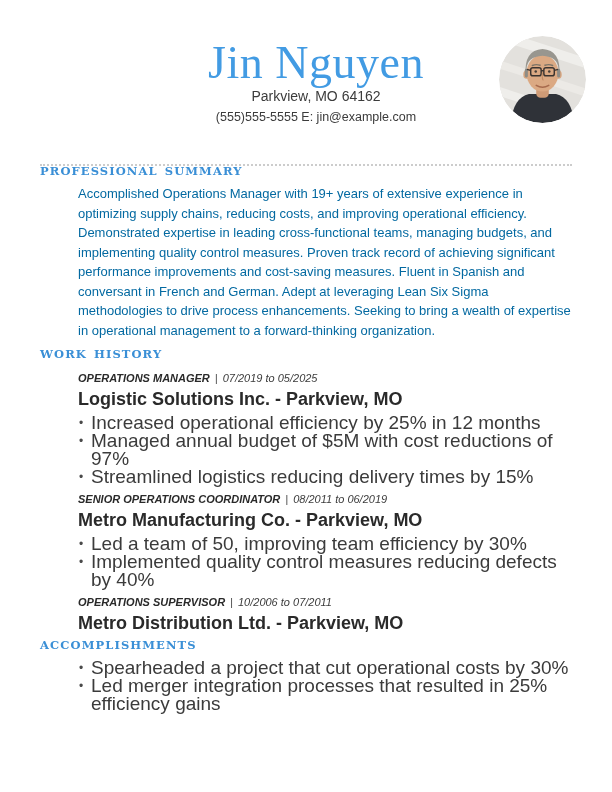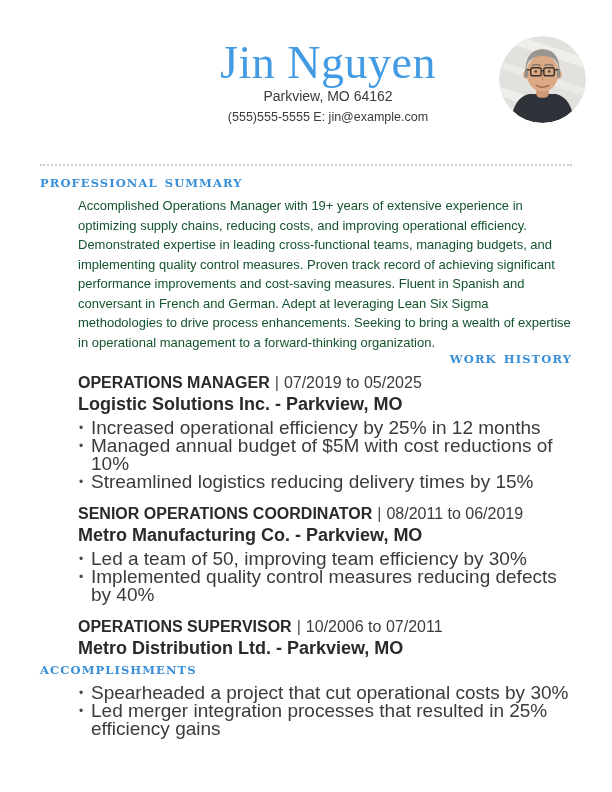--- a/index.html
+++ b/index.html
@@ -6,21 +6,21 @@
   .page{
     position:relative;
     width:612px;height:792px;
     background:#ffffff;
     overflow:hidden;
     font-family:"Liberation Sans", sans-serif;
     color:#3b3b3b;
   }
   
   .header-text{
-    position:absolute;top:38px;left:84px;width:488px;
+    position:absolute;top:38px;left:72px;width:488px;
     text-align:center;
   }
   .name{
     margin:0;
     font-family:"Liberation Serif","DejaVu Serif",serif;
     font-weight:400;
     font-size:46px;line-height:50px;
     color:#429be3;
     letter-spacing:.5px;
   }
@@ -30,38 +30,38 @@
     position:absolute;left:499px;top:36px;width:87px;height:87px;
     border-radius:50%;overflow:hidden;
   }
   .photo svg{display:block;width:87px;height:87px;}
   
   .divider{
     position:absolute;top:164px;left:40px;width:532px;height:0;
     border-top:2px dotted #cccccc;
   }
   
-  .content{position:absolute;top:173px;left:40px;width:532px;}
+  .content{position:absolute;top:161px;left:40px;width:532px;}
   .sec-heading{
     margin:0;
     font-family:"DejaVu Serif","Liberation Serif",serif;
     font-weight:700;
     font-size:11.5px;line-height:14px;
     letter-spacing:1.1px;word-spacing:2px;
     color:#3a8fd6;
   }
   .sec-heading.first{margin-top:3px;}
   .summary-para{
     margin:6px 0 0 38px;width:494px;
-    font-size:13px;line-height:19.5px;color:#14532d;
+    font-size:13px;line-height:19.5px;color:#0369a1;
   }
-  .wh-heading{text-align:right;}
+  .wh-heading{margin-top:7px;}
   .job{margin:8px 0 0 38px;}
-  .job + .job{margin-top:14px;}
-  .job-title-line{font-size:16px;line-height:18px;}
+  .job + .job{margin-top:4px;}
+  .job-title-line{font-size:11px;line-height:18px;font-style:italic;}
   .job-title{font-weight:700;color:#2a2a2a;}
   .pipe{color:#4a4a4a;margin:0 5px;font-weight:400;}
   .job-dates{color:#3b3b3b;}
   .job-company{margin-top:3px;font-size:18px;line-height:18px;font-weight:700;color:#2a2a2a;}
   ul.bullets{list-style:none;margin:6px 0 0 0;padding:0;}
   ul.bullets li{
     position:relative;padding-left:13px;
     font-size:19px;line-height:18px;color:#3b3b3b;
   }
   ul.bullets li::before{
@@ -126,21 +126,21 @@
 
     <h2 class="sec-heading wh-heading">WORK HISTORY</h2>
 
     <section class="job">
       <div class="job-title-line">
         <span class="job-title">OPERATIONS MANAGER</span><span class="pipe">|</span><span class="job-dates">07/2019 to 05/2025</span>
       </div>
       <div class="job-company">Logistic Solutions Inc. - Parkview, MO</div>
       <ul class="bullets">
         <li>Increased operational efficiency by 25% in 12 months</li>
-        <li>Managed annual budget of $5M with cost reductions of 10%</li>
+        <li>Managed annual budget of $5M with cost reductions of 97%</li>
         <li>Streamlined logistics reducing delivery times by 15%</li>
       </ul>
     </section>
 
     <section class="job">
       <div class="job-title-line">
         <span class="job-title">SENIOR OPERATIONS COORDINATOR</span><span class="pipe">|</span><span class="job-dates">08/2011 to 06/2019</span>
       </div>
       <div class="job-company">Metro Manufacturing Co. - Parkview, MO</div>
       <ul class="bullets">

